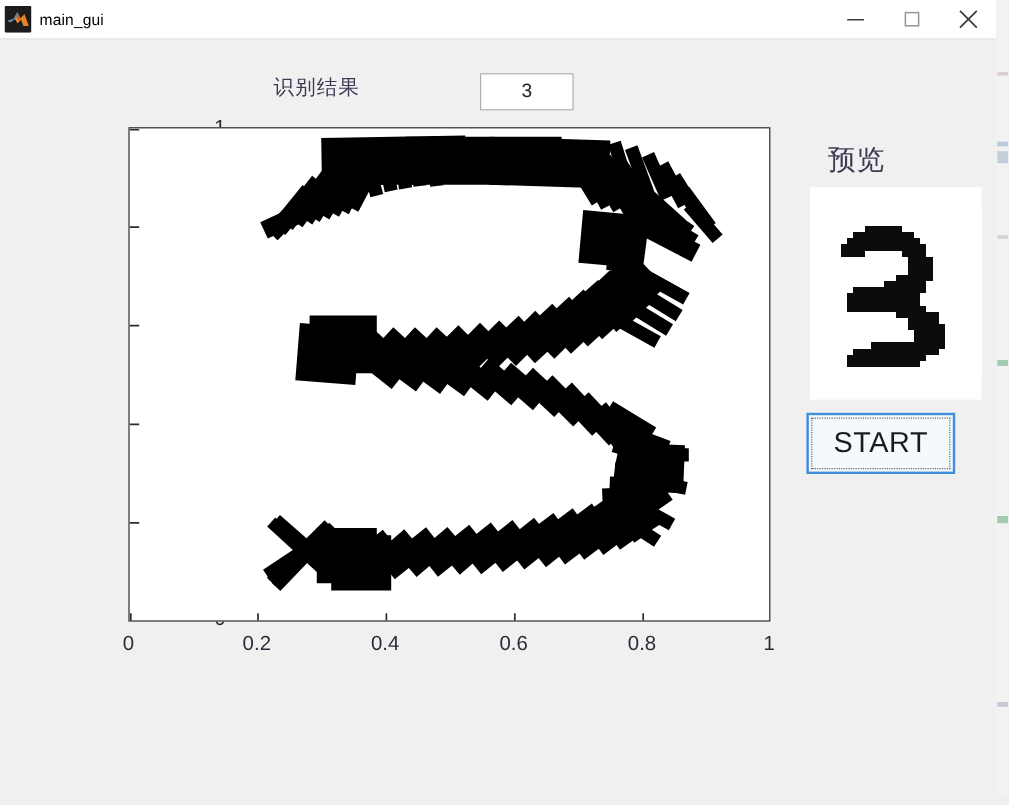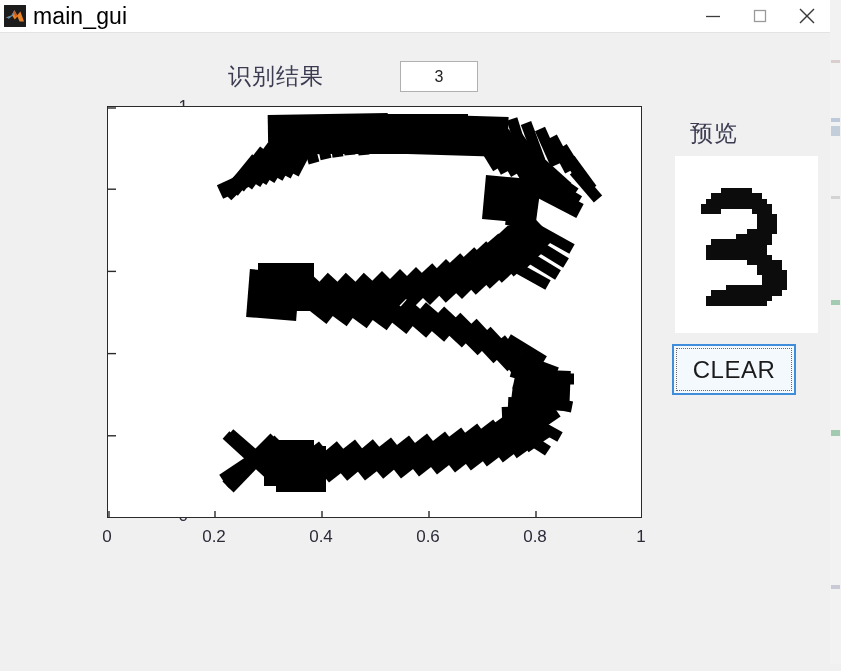--- a/index.html
+++ b/index.html
@@ -72,21 +72,21 @@
     margin-left: 4px;
     margin-right: 7px;
     flex: 0 0 auto;
     background: #1a1a1a;
     position: relative;
     overflow: hidden;
     border-radius: 1px;
   }
   .title-icon svg { display: block; }
   .title-text {
-    font-size: 23px;
+    font-size: 13px;
     color: #000000;
     letter-spacing: 0.1px;
     white-space: nowrap;
   }
   .win-controls {
     position: absolute;
     top: 0;
     right: 0;
     height: 32px;
     display: flex;
@@ -115,21 +115,21 @@
     background: #f0f0f0;
     border-top: 1px solid #e3e3e3;
     overflow: hidden;
   }
 
   
   .result-label {
     position: absolute;
     left: 228px;
     top: 28px;
-    font-size: 23px;
+    font-size: 17px;
     color: #3b3b52;
     letter-spacing: 1px;
     white-space: nowrap;
   }
   .result-box {
     position: absolute;
     left: 400px;
     top: 28px;
     width: 78px;
     height: 31px;
@@ -539,18 +539,18 @@
           <rect x="15" y="22" width="6" height="2"></rect>
           <rect x="10" y="22" width="8" height="2"></rect>
           <rect x="7" y="23" width="12" height="2"></rect>
           <rect x="6" y="24" width="12" height="2"></rect>
         </g>
       </svg>
     </div>
 
     <button class="btn btn-start">
       <span class="focus-ring"></span>
-      <span class="btn-text">CLEAR</span>
+      <span class="btn-text">START</span>
     </button>
 
 
   </div>
 </div>
 
 </body></html>

